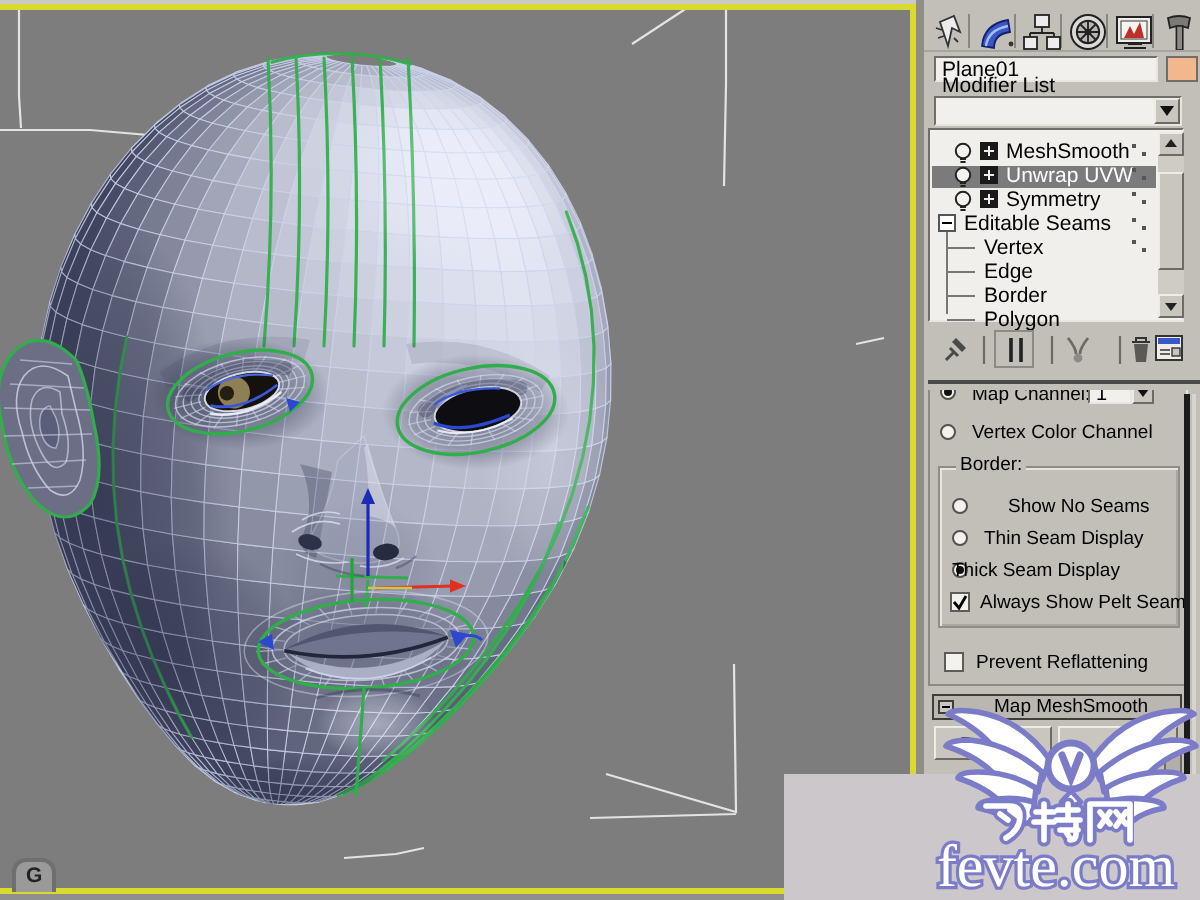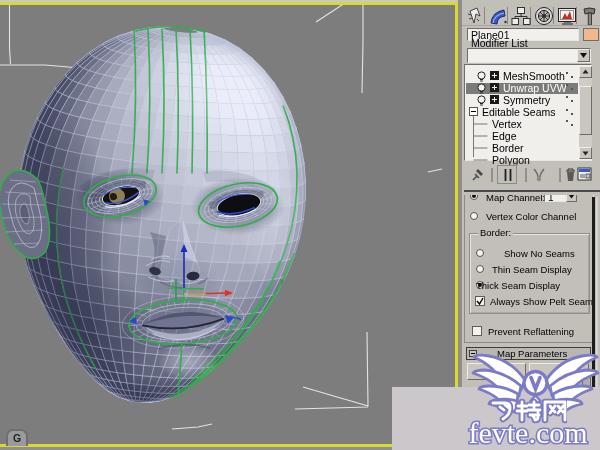--- a/index.html
+++ b/index.html
@@ -1040,21 +1040,21 @@
   <div class="t2" style="left:24px;top:132px;">Prevent Reflattening</div>
 </div>
 <div class="abs" style="left:465px;top:342px;width:127px;height:1px;background:#8d8984"></div>
 <div class="abs" style="left:592px;top:197px;width:3px;height:196px;background:#1c1c1c"></div>
 <div class="abs" style="left:596px;top:197px;width:2px;height:196px;background:#d8d4d0"></div>
 <div class="abs" style="left:466px;top:347px;width:125px;height:13px;background:#bab6b0;border:1px solid #403c38;box-sizing:border-box"></div>
 <svg class="abs" style="left:469px;top:350px" width="9" height="8">
     <rect x="0.5" y="0.5" width="7" height="6" fill="#cac6c0" stroke="#403c38"></rect>
     <path d="M2,3.5 h4" stroke="#000"></path>
   </svg>
-<div class="t2" style="left:497px;top:349px;">Map Parameters</div>
+<div class="t2" style="left:497px;top:349px;">Map MeshSmooth</div>
 <div class="btn3" style="left:467px;top:363px;width:59px;height:17px"></div>
 <div class="btn3" style="left:529px;top:363px;width:60px;height:17px"></div>
 <div class="t2" style="left:480px;top:368px;color:#333">Pelt</div>
 <div class="abs" style="left:582px;top:372px;width:7px;height:16px;background:#b2aeaa;border:1px solid #6e6a66"></div>
 
 <div class="abs" style="left:392px;top:387px;width:208px;height:63px;background:#cbc7cb"></div>
 <svg class="abs" style="left:455px;top:348px" width="145" height="102" viewBox="0 0 145 102">
  <g fill="#ffffff" stroke="#7b7bc8" stroke-width="2.8" stroke-linejoin="round">
 
   <path d="M70,32 Q56,12 34,8 Q22,6 19,9 Q34,16 42,26 Q52,38 66,42 Z"></path>

